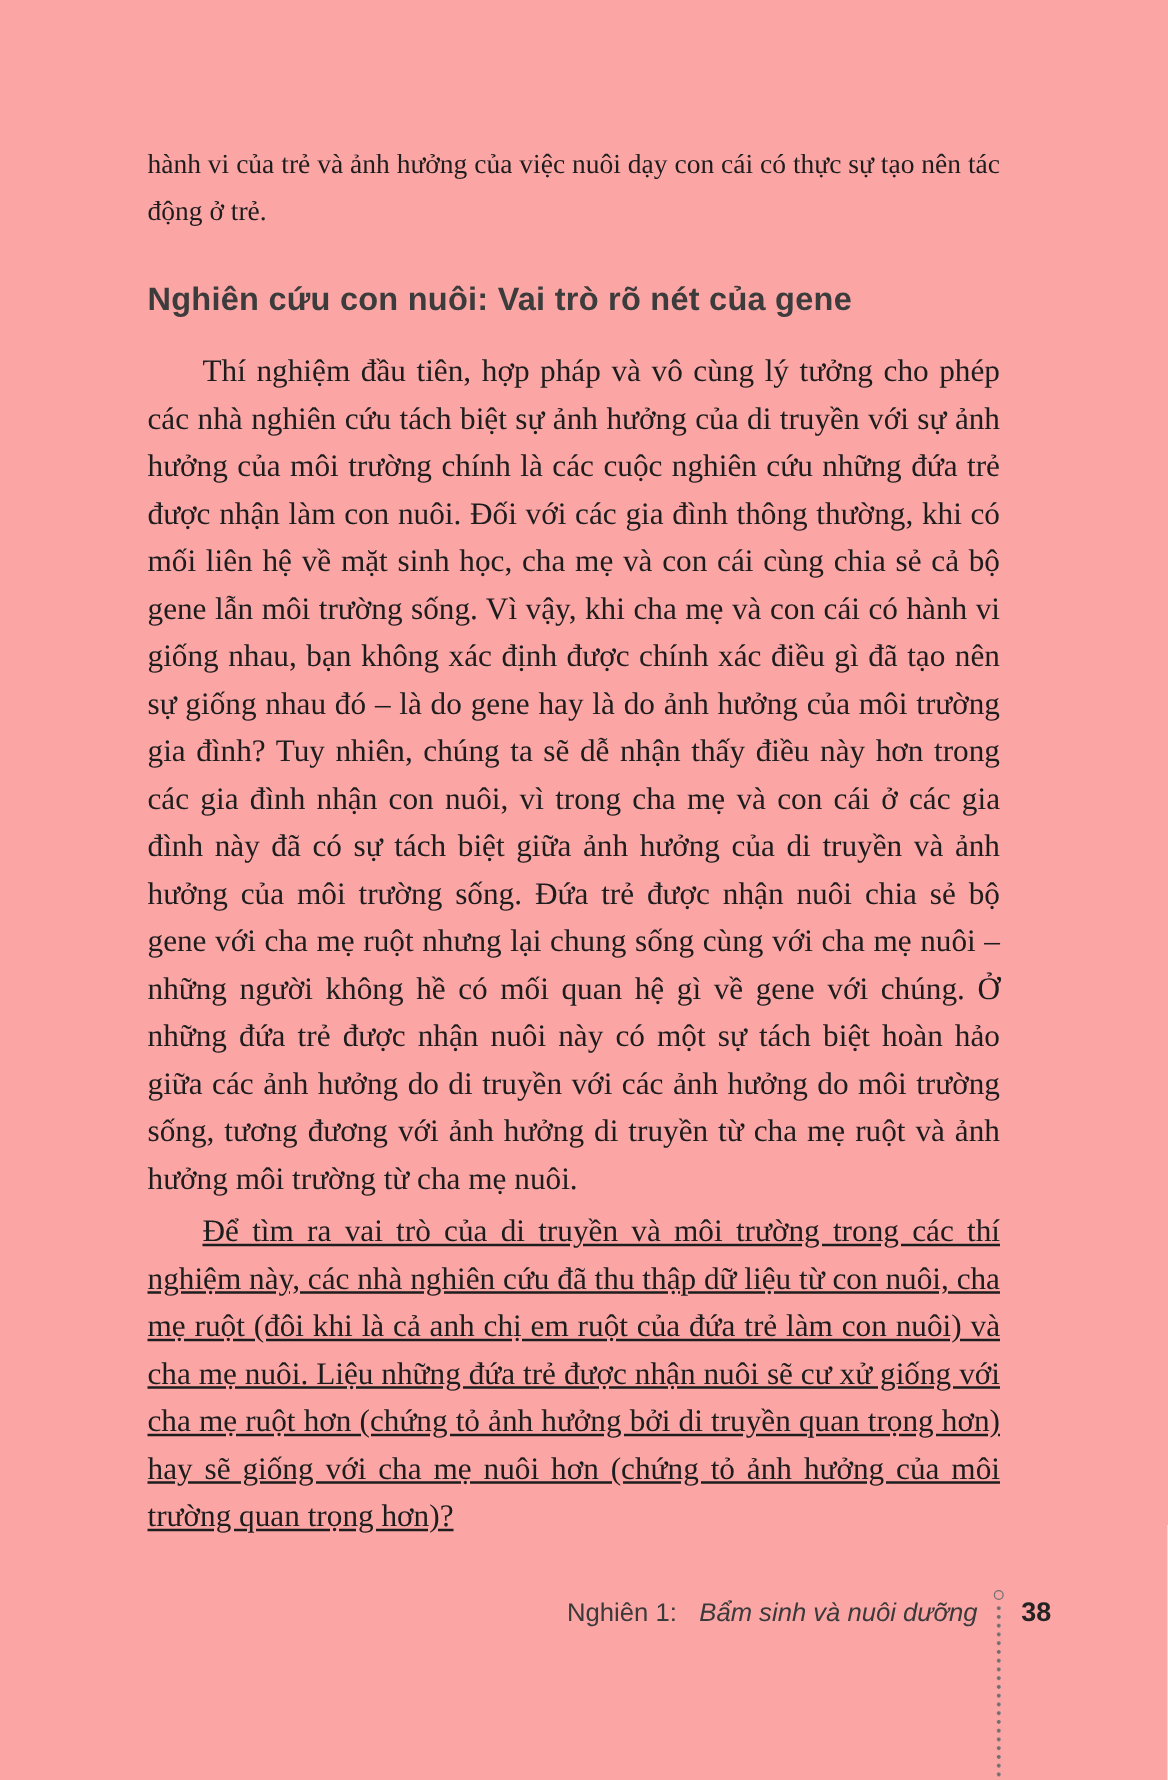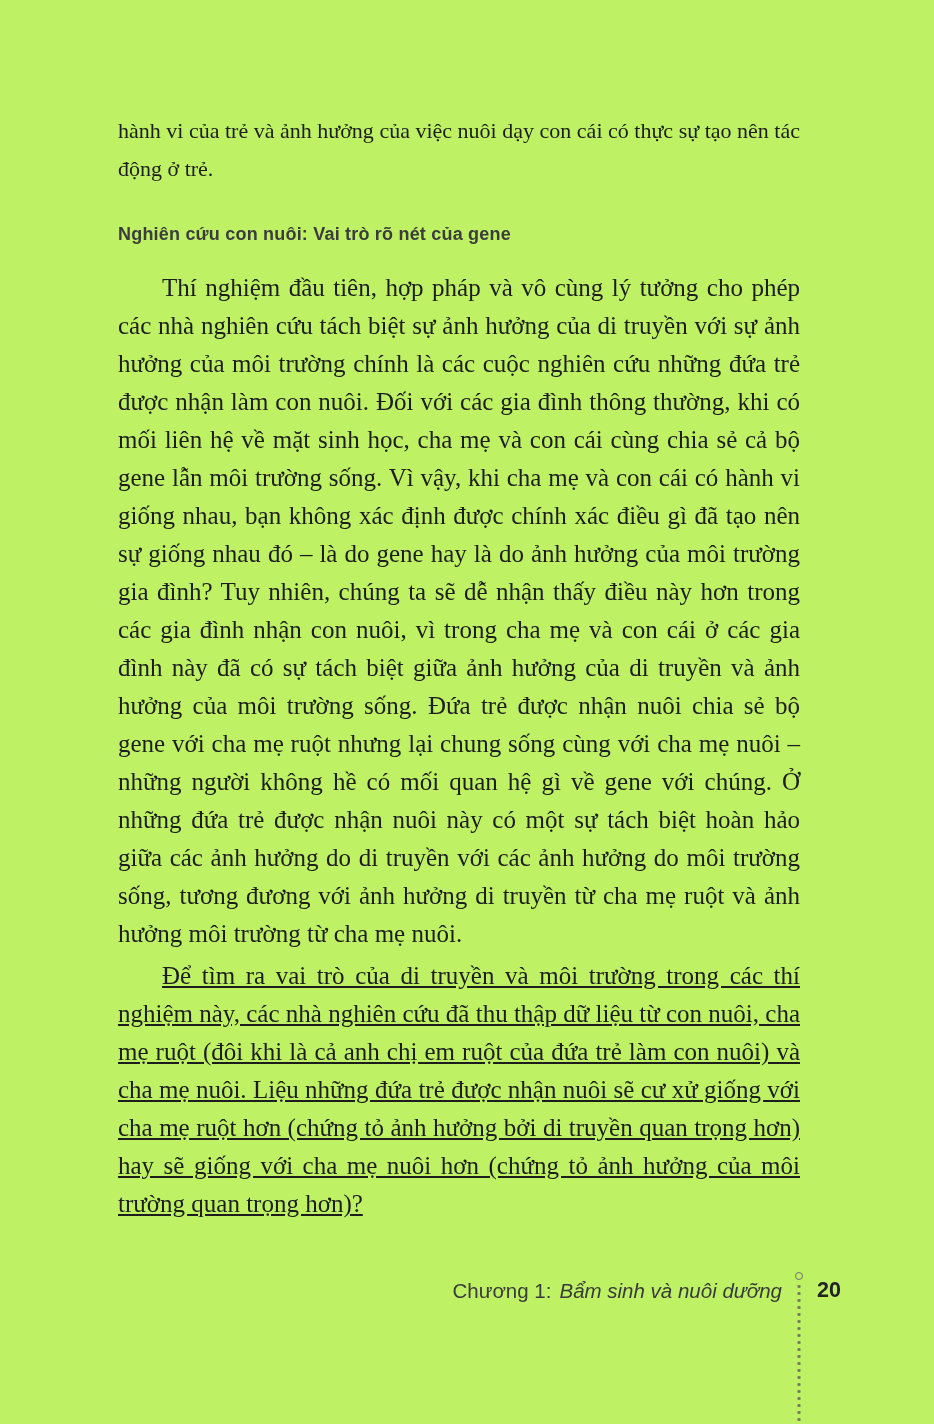--- a/index.html
+++ b/index.html
@@ -2,21 +2,21 @@
 <html><head>
 <meta charset="utf-8">
 <style>
   * { margin: 0; padding: 0; box-sizing: border-box; }
   html, body { background: #ffffff; }
 
   .page {
     position: relative;
     width: 934px;
     height: 1424px;
-    background: #bef264;
+    background: #fca5a5;
     overflow: hidden;
     font-family: "Liberation Serif", serif;
   }
 
   .content {
     position: absolute;
     left: 118px;
     top: 112px;
     width: 682px;
     color: #1d1d1d;
@@ -24,21 +24,21 @@
 
   .intro {
     font-size: 22px;
     line-height: 38px;
     text-align: justify;
   }
 
   .heading {
     font-family: "Liberation Sans", sans-serif;
     font-weight: 700;
-    font-size: 18px;
+    font-size: 26px;
     color: #3c3c3c;
     margin-top: 36px;
     margin-bottom: 24px;
     letter-spacing: 0.2px;
   }
 
   .para {
     font-size: 25px;
     line-height: 38px;
     text-align: justify;
@@ -52,21 +52,21 @@
     top: 1279px;
     right: 152px;
     font-family: "Liberation Sans", sans-serif;
     font-size: 20.5px;
     color: #3a3a3a;
     white-space: nowrap;
   }
 
   .footer-text .chapter-title {
     font-style: italic;
-    margin-left: 8px;
+    margin-left: 18px;
   }
 
   .divider {
     position: absolute;
     left: 794px;
     top: 1272px;
     bottom: 0;
     width: 10px;
   }
 
@@ -112,23 +112,23 @@
     <p class="intro">hành vi của trẻ và ảnh hưởng của việc nuôi dạy con cái có thực sự tạo nên tác động ở trẻ.</p>
 
     <h2 class="heading">Nghiên cứu con nuôi: Vai trò rõ nét của gene</h2>
 
     <p class="para">Thí nghiệm đầu tiên, hợp pháp và vô cùng lý tưởng cho phép các nhà nghiên cứu tách biệt sự ảnh hưởng của di truyền với sự ảnh hưởng của môi trường chính là các cuộc nghiên cứu những đứa trẻ được nhận làm con nuôi. Đối với các gia đình thông thường, khi có mối liên hệ về mặt sinh học, cha mẹ và con cái cùng chia sẻ cả bộ gene lẫn môi trường sống. Vì vậy, khi cha mẹ và con cái có hành vi giống nhau, bạn không xác định được chính xác điều gì đã tạo nên sự giống nhau đó – là do gene hay là do ảnh hưởng của môi trường gia đình? Tuy nhiên, chúng ta sẽ dễ nhận thấy điều này hơn trong các gia đình nhận con nuôi, vì trong cha mẹ và con cái ở các gia đình này đã có sự tách biệt giữa ảnh hưởng của di truyền và ảnh hưởng của môi trường sống. Đứa trẻ được nhận nuôi chia sẻ bộ gene với cha mẹ ruột nhưng lại chung sống cùng với cha mẹ nuôi – những người không hề có mối quan hệ gì về gene với chúng. Ở những đứa trẻ được nhận nuôi này có một sự tách biệt hoàn hảo giữa các ảnh hưởng do di truyền với các ảnh hưởng do môi trường sống, tương đương với ảnh hưởng di truyền từ cha mẹ ruột và ảnh hưởng môi trường từ cha mẹ nuôi.</p>
 
     <p class="para">Để tìm ra vai trò của di truyền và môi trường trong các thí nghiệm này, các nhà nghiên cứu đã thu thập dữ liệu từ con nuôi, cha mẹ ruột (đôi khi là cả anh chị em ruột của đứa trẻ làm con nuôi) và cha mẹ nuôi. Liệu những đứa trẻ được nhận nuôi sẽ cư xử giống với cha mẹ ruột hơn (chứng tỏ ảnh hưởng bởi di truyền quan trọng hơn) hay sẽ giống với cha mẹ nuôi hơn (chứng tỏ ảnh hưởng của môi trường quan trọng hơn)?</p>
   </div>
 
   <div class="footer-text">
-    <span>Chương 1:</span><span class="chapter-title">Bẩm sinh và nuôi dưỡng</span>
+    <span>Nghiên 1:</span><span class="chapter-title">Bẩm sinh và nuôi dưỡng</span>
   </div>
 
   <div class="divider">
     <span class="divider-circle"></span>
     <span class="divider-dots"></span>
   </div>
 
-  <div class="page-number">20</div>
+  <div class="page-number">38</div>
 
 </div>
 
 </body></html>

